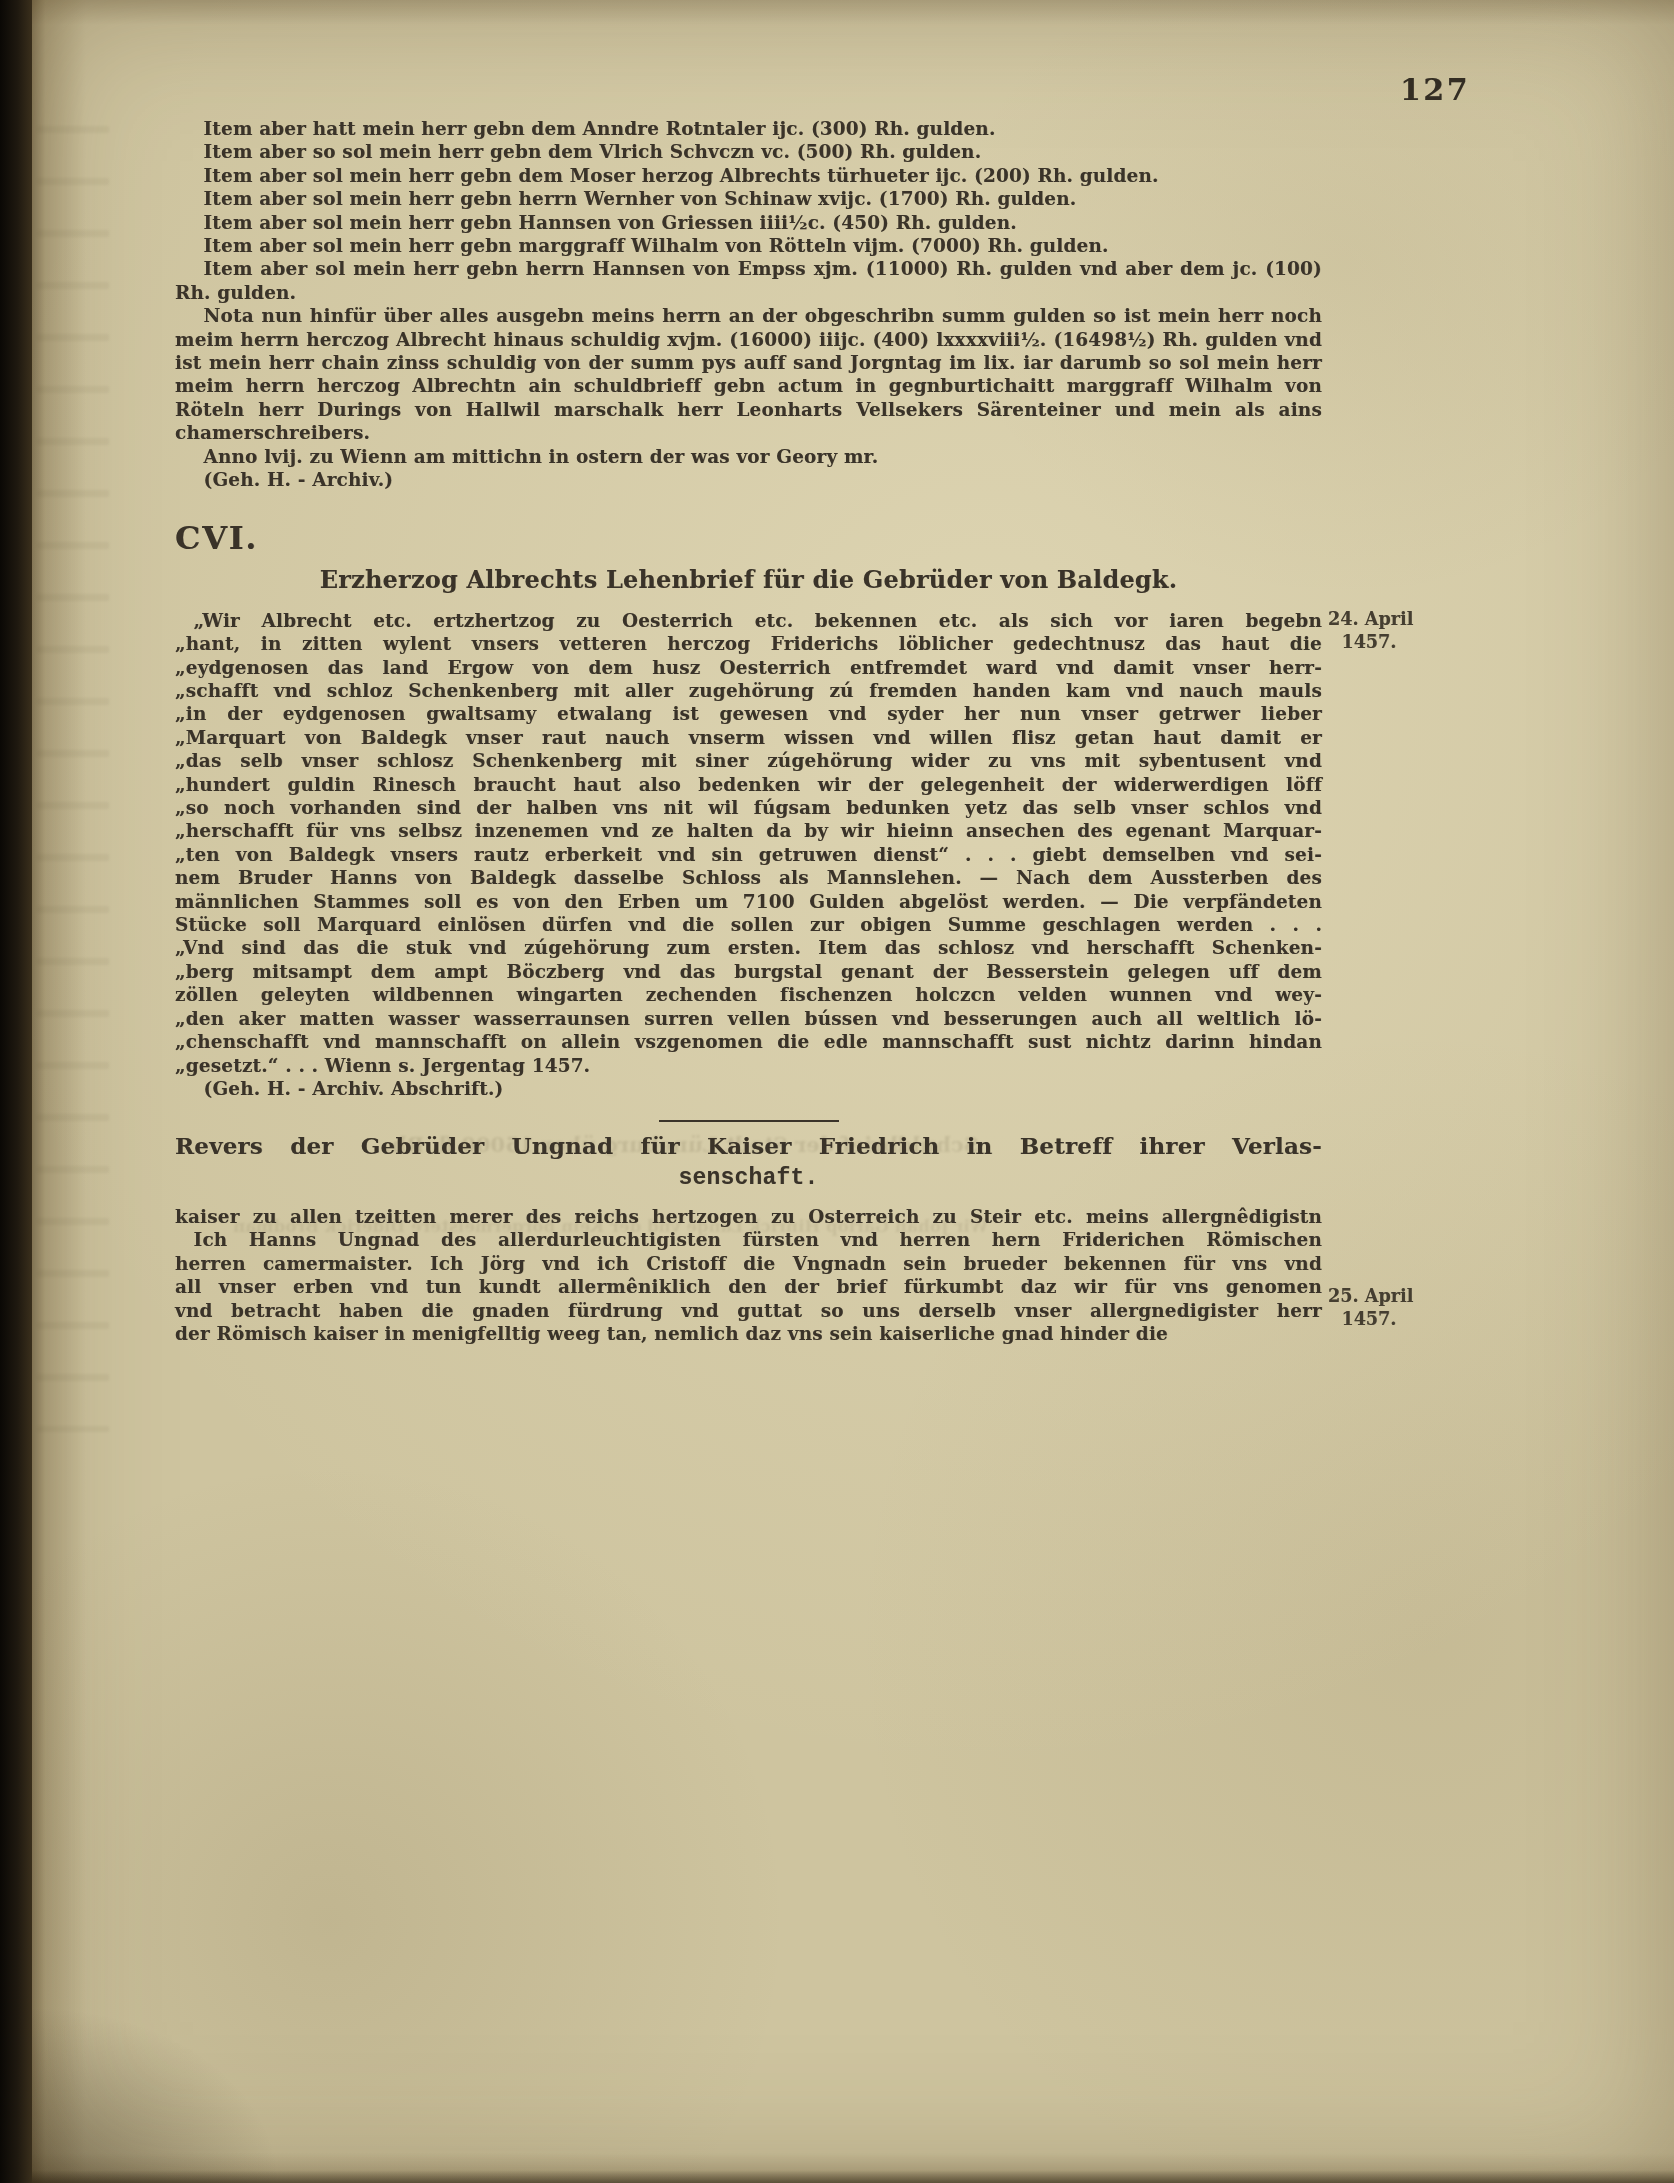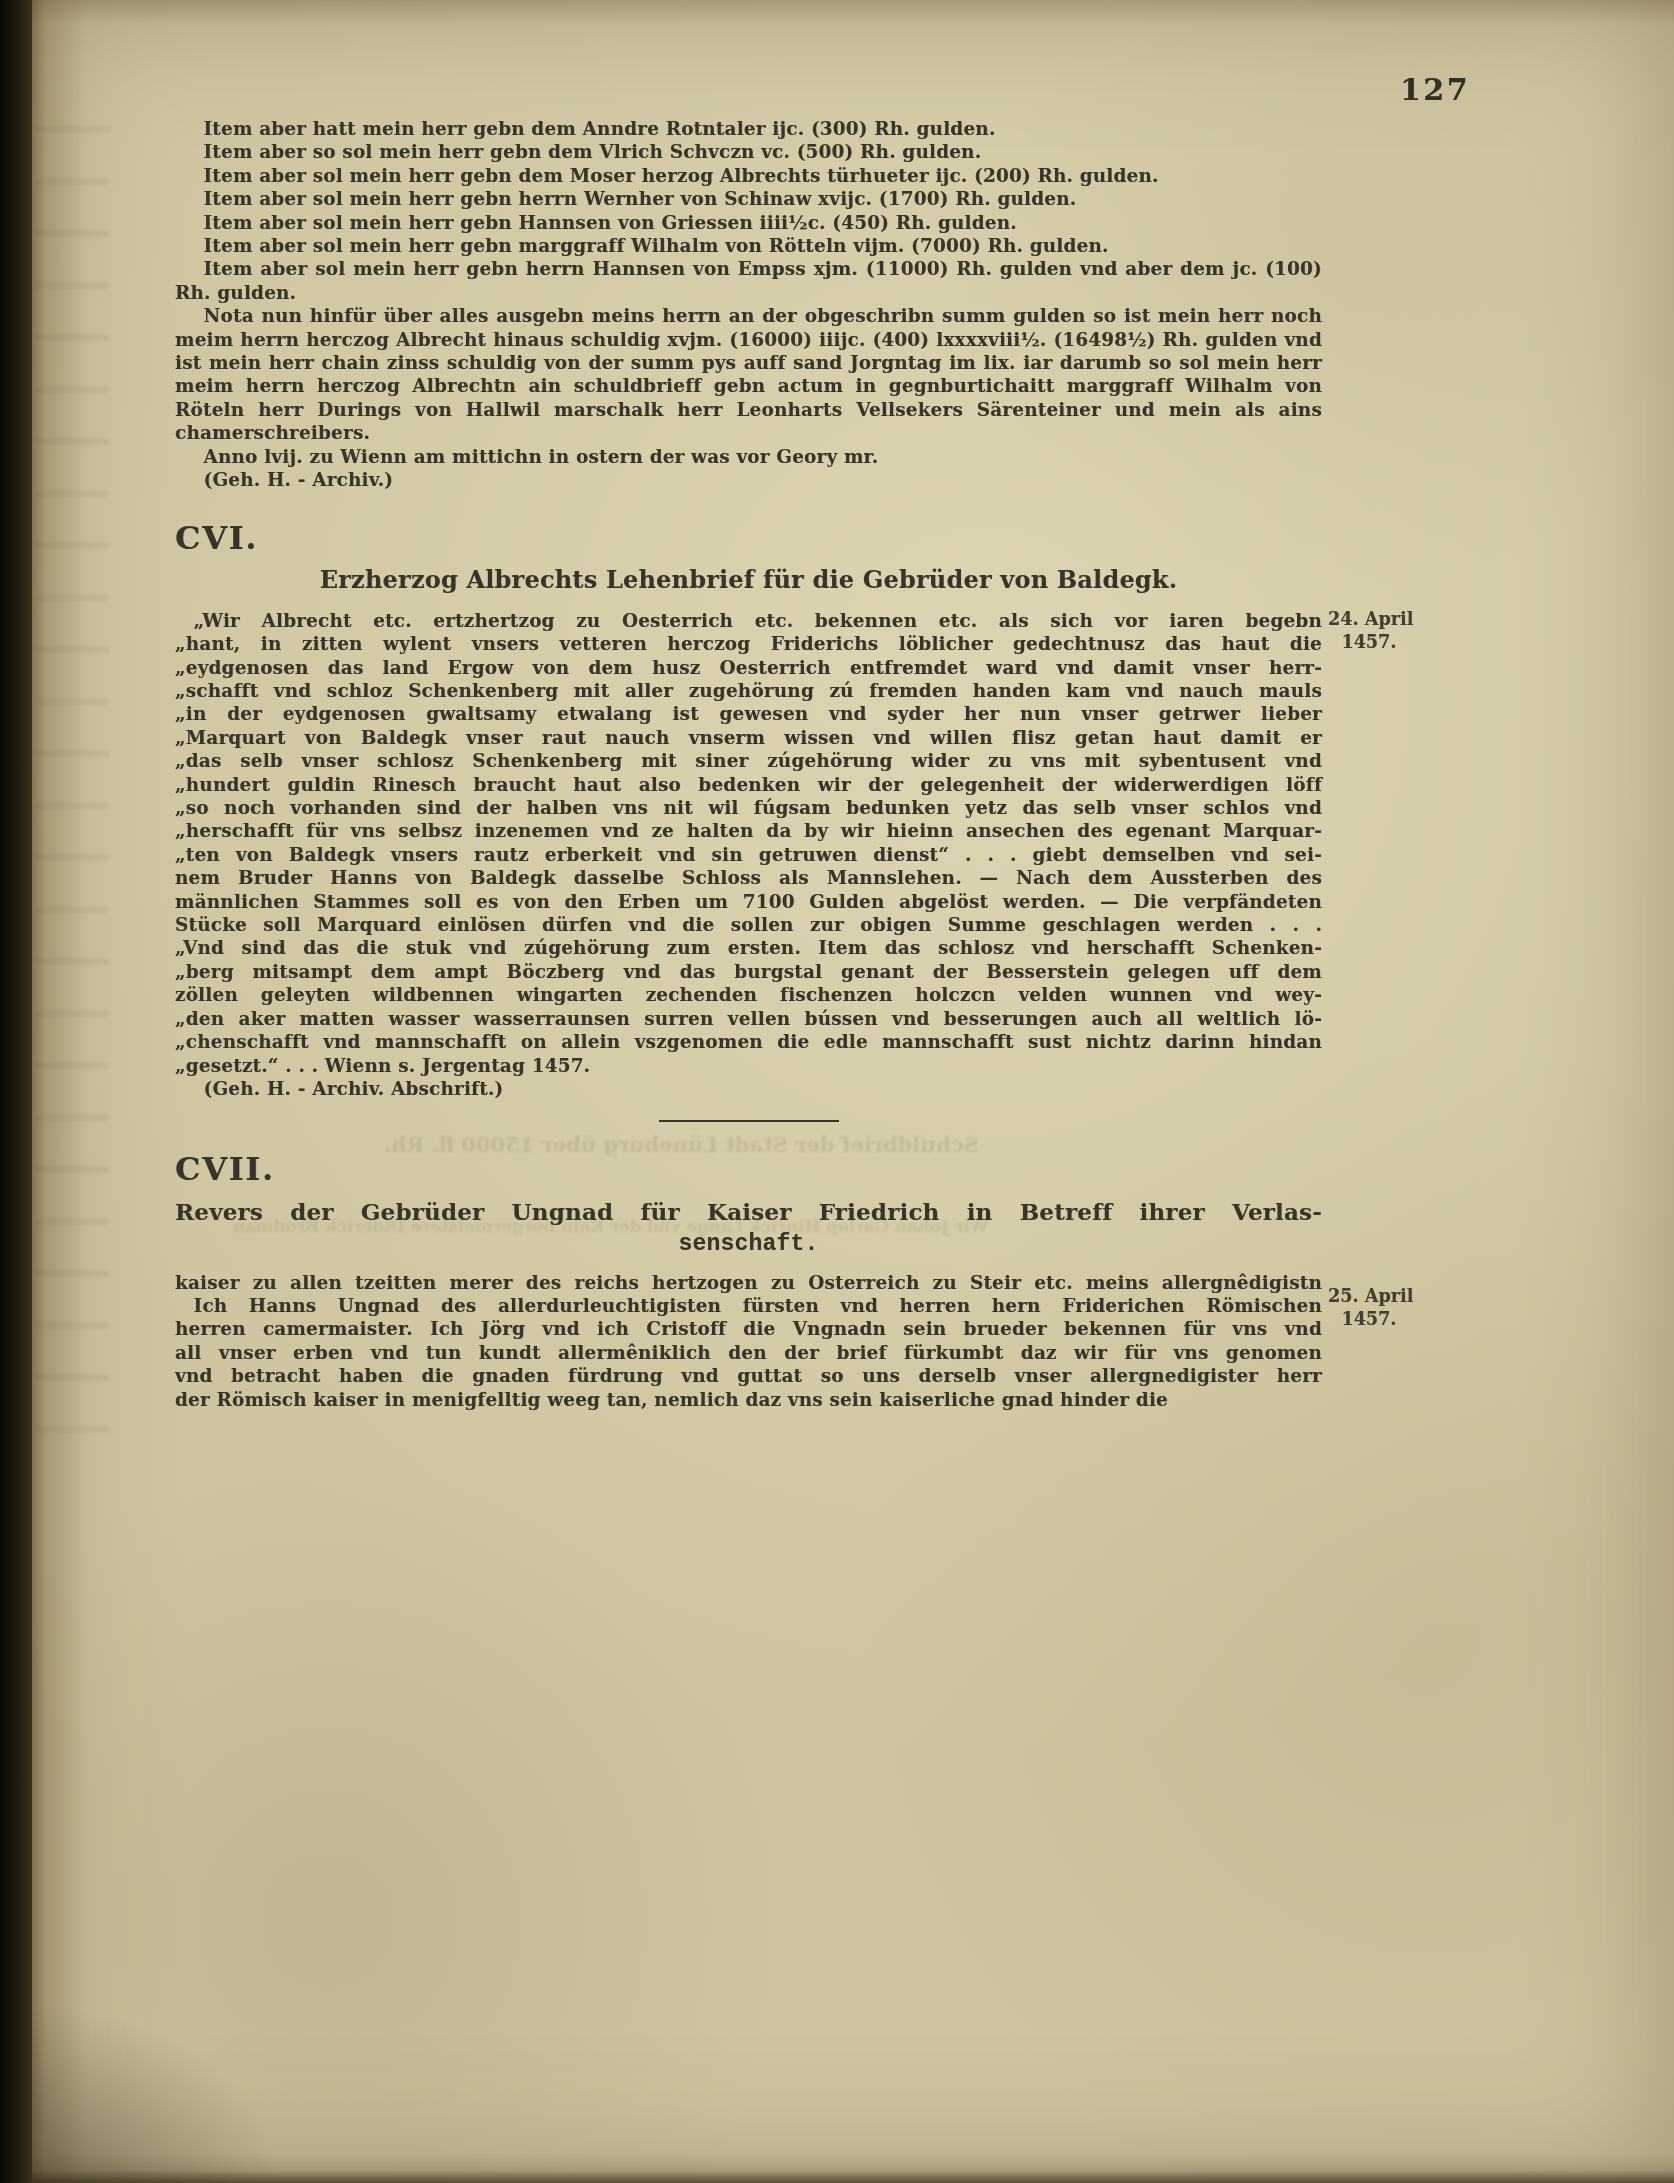--- a/index.html
+++ b/index.html
@@ -121,21 +121,20 @@
           <div>„berg mitsampt dem ampt Böczberg vnd das burgstal genant der Besserstein gelegen uff dem</div>
           <div>zöllen geleyten wildbennen wingarten zechenden fischenzen holczcn velden wunnen vnd wey-</div>
           <div>„den aker matten wasser wasserraunsen surren vellen bússen vnd besserungen auch all weltlich lö-</div>
           <div>„chenschafft vnd mannschafft on allein vszgenomen die edle mannschafft sust nichtz darinn hindan</div>
           <div>„gesetzt.“ . . . Wienn s. Jergentag 1457.</div>
         </div>
       <p class="para">(Geh. H. - Archiv. Abschrift.)</p>
 
       <hr class="divider">
 
-      <h2 class="sec-num">CVII.</h2>
       <div class="cvii-title">
           <div>Revers der Gebrüder Ungnad für Kaiser Friedrich in Betreff ihrer Verlas-</div>
           <div>senschaft.</div>
         </div>
       <div class="jlines mt12">
           <div>kaiser zu allen tzeitten merer des reichs hertzogen zu Osterreich zu Steir etc. meins allergnêdigistn</div>
           <div> Ich Hanns Ungnad des allerdurleuchtigisten fürsten vnd herren hern Friderichen Römischen</div>
           <div>herren camermaister. Ich Jörg vnd ich Cristoff die Vngnadn sein brueder bekennen für vns vnd</div>
           <div>all vnser erben vnd tun kundt allermêniklich den der brief fürkumbt daz wir für vns genomen</div>
           <div>vnd betracht haben die gnaden fürdrung vnd guttat so uns derselb vnser allergnedigister herr</div>

